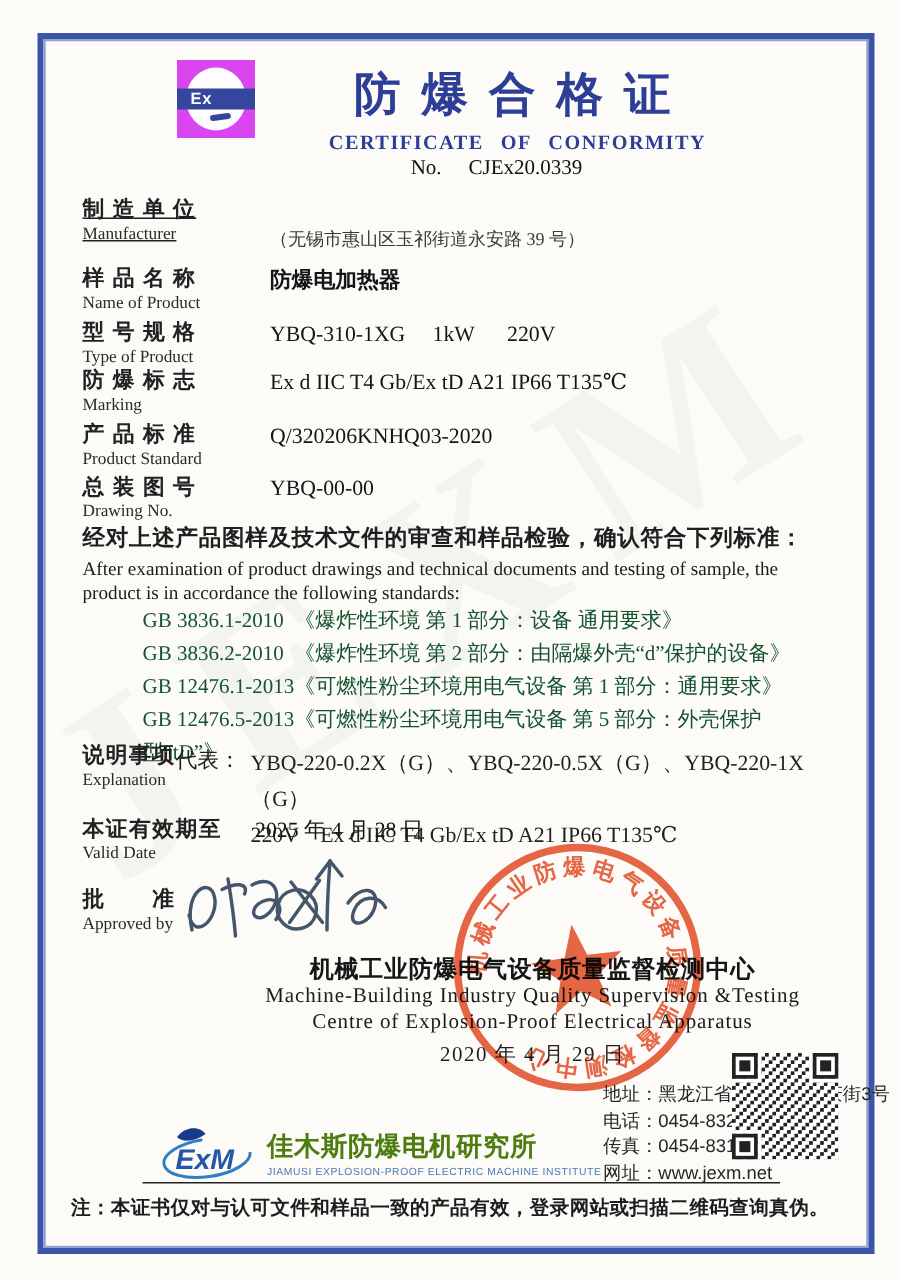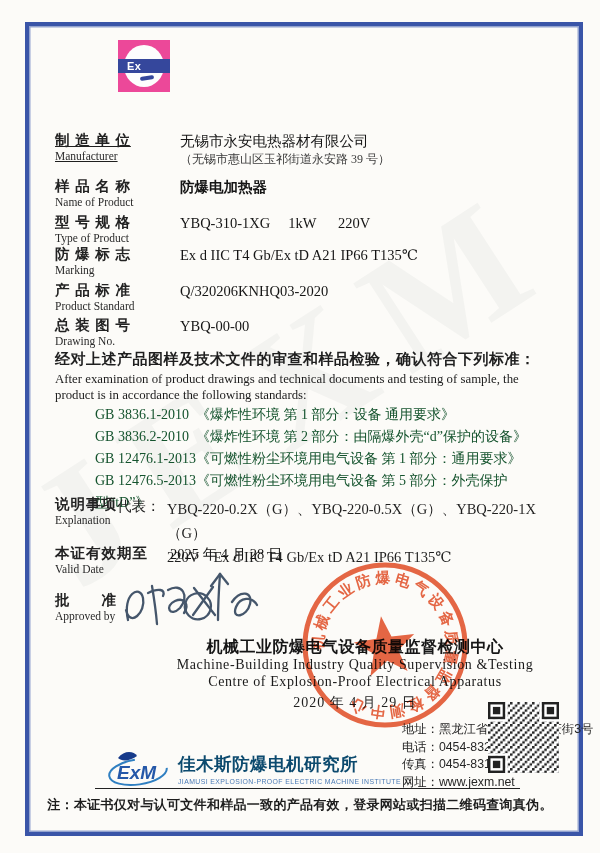--- a/index.html
+++ b/index.html
@@ -16,21 +16,21 @@
     z-index:1;
   }
   .watermark{
     position:absolute;left:30px;top:420px;width:640px;z-index:0;
     font-size:165px;font-weight:bold;letter-spacing:28px;
     color:rgba(130,145,135,0.07);
     transform:rotate(-33deg);transform-origin:60px 80px;
     pointer-events:none;
   }
   
-  .exlogo{position:absolute;left:118px;top:40px;width:52px;height:52px;background:#ec4899;z-index:2;}
+  .exlogo{position:absolute;left:118px;top:40px;width:52px;height:52px;background:#d946ef;z-index:2;}
   .exlogo .circ{position:absolute;left:6px;top:5px;width:40px;height:42px;background:#fdfdfd;border-radius:50%;}
   .exlogo .band{position:absolute;left:0;top:19px;width:52px;height:14px;background:#35479c;}
   .exlogo .hook{position:absolute;left:22px;top:36px;width:14px;height:4px;background:#35479c;border-radius:2px;transform:rotate(-8deg);}
   .exlogo .extext{position:absolute;left:9px;top:20px;font-family:"Liberation Sans","DejaVu Sans",sans-serif;font-size:11px;font-weight:bold;color:#ffffff;letter-spacing:.5px;}
   .titleblock{position:absolute;left:195px;top:42px;width:300px;text-align:center;z-index:2;}
   .title-cn{font-size:31px;font-weight:bold;color:#2d3e96;letter-spacing:14px;white-space:nowrap;margin-left:7px;}
   .title-en{margin-top:3px;font-size:13.5px;font-weight:bold;color:#2d3e96;letter-spacing:1px;word-spacing:7px;}
   .cert-no{margin-top:2px;font-size:14px;color:#101010;transform:translateX(-14px);}
   .cert-no .gap{display:inline-block;width:18px;}
   
@@ -58,45 +58,51 @@
   .signature{position:absolute;left:112px;top:560px;width:152px;height:92px;z-index:2;}
   
   .issuer{position:absolute;left:140px;top:637px;width:430px;text-align:center;z-index:2;}
   .issuer .cn{font-size:16px;font-weight:bold;letter-spacing:.5px;line-height:20px;color:#161616;}
   .issuer .en{font-size:14px;line-height:16.5px;letter-spacing:.6px;color:#1a1a1a;}
   .issuer .date{margin-top:4px;font-size:14px;letter-spacing:1px;}
   .stamp{position:absolute;left:296px;top:556px;width:178px;height:178px;z-index:3;mix-blend-mode:multiply;opacity:.88;}
   
   .flogo{position:absolute;left:104px;top:748px;width:68px;height:44px;z-index:2;}
   .inst{position:absolute;left:178px;top:752px;width:220px;z-index:2;}
-  .inst .cn{font-size:17.5px;font-weight:bold;letter-spacing:.5px;color:#0c4a6e;white-space:nowrap;}
+  .inst .cn{font-size:17.5px;font-weight:bold;letter-spacing:.5px;color:#4d7c0f;white-space:nowrap;}
   .inst .en{margin-top:2px;font-size:6.9px;letter-spacing:.4px;color:#4a7ab5;white-space:nowrap;font-family:"Liberation Sans","DejaVu Sans",sans-serif;}
   .contact{position:absolute;left:402px;top:721px;z-index:2;font-size:12.3px;line-height:17.5px;color:#262626;font-family:"Liberation Sans","DejaVu Sans",sans-serif;white-space:nowrap;}
   .qr{position:absolute;left:488px;top:702px;width:71px;height:71px;z-index:2;}
   .divider{position:absolute;left:95px;top:788px;width:425px;border-top:1.6px solid #222;z-index:2;}
   .note{position:absolute;left:25px;top:796px;width:550px;text-align:center;font-size:13px;font-weight:600;letter-spacing:.3px;color:#1d1d1d;z-index:2;}
 </style>
 </head>
 <body>
 
 <div class="page">
   <div class="watermark">JEXM</div>
   <div class="frame"></div>
 
   <div class="exlogo">
     <div class="circ"></div>
     <div class="band"></div>
     <div class="hook"></div>
     <div class="extext">Ex</div>
   </div>
+  <div class="titleblock">
+    <div class="title-cn">防爆合格证</div>
+    <div class="title-en">CERTIFICATE OF CONFORMITY</div>
+    <div class="cert-no">
+      <span>No.</span><span class="gap"></span><span>CJEx20.0339</span>
+    </div>
+  </div>
 
   <div class="row r0">
     <div class="lab-cn">制 造 单 位</div>
     <div class="lab-en">Manufacturer</div>
-    <div class="val">无锡市永安电热器材有限公司</div>
     <div class="subval">（无锡市惠山区玉祁街道永安路 39 号）</div>
   </div>
   <div class="row r1">
     <div class="lab-cn">样 品 名 称</div>
     <div class="lab-en">Name of Product</div>
     <div class="val" style="font-weight:bold;">防爆电加热器</div>
   </div>
   <div class="row r2">
     <div class="lab-cn">型 号 规 格</div>
     <div class="lab-en">Type of Product</div>

